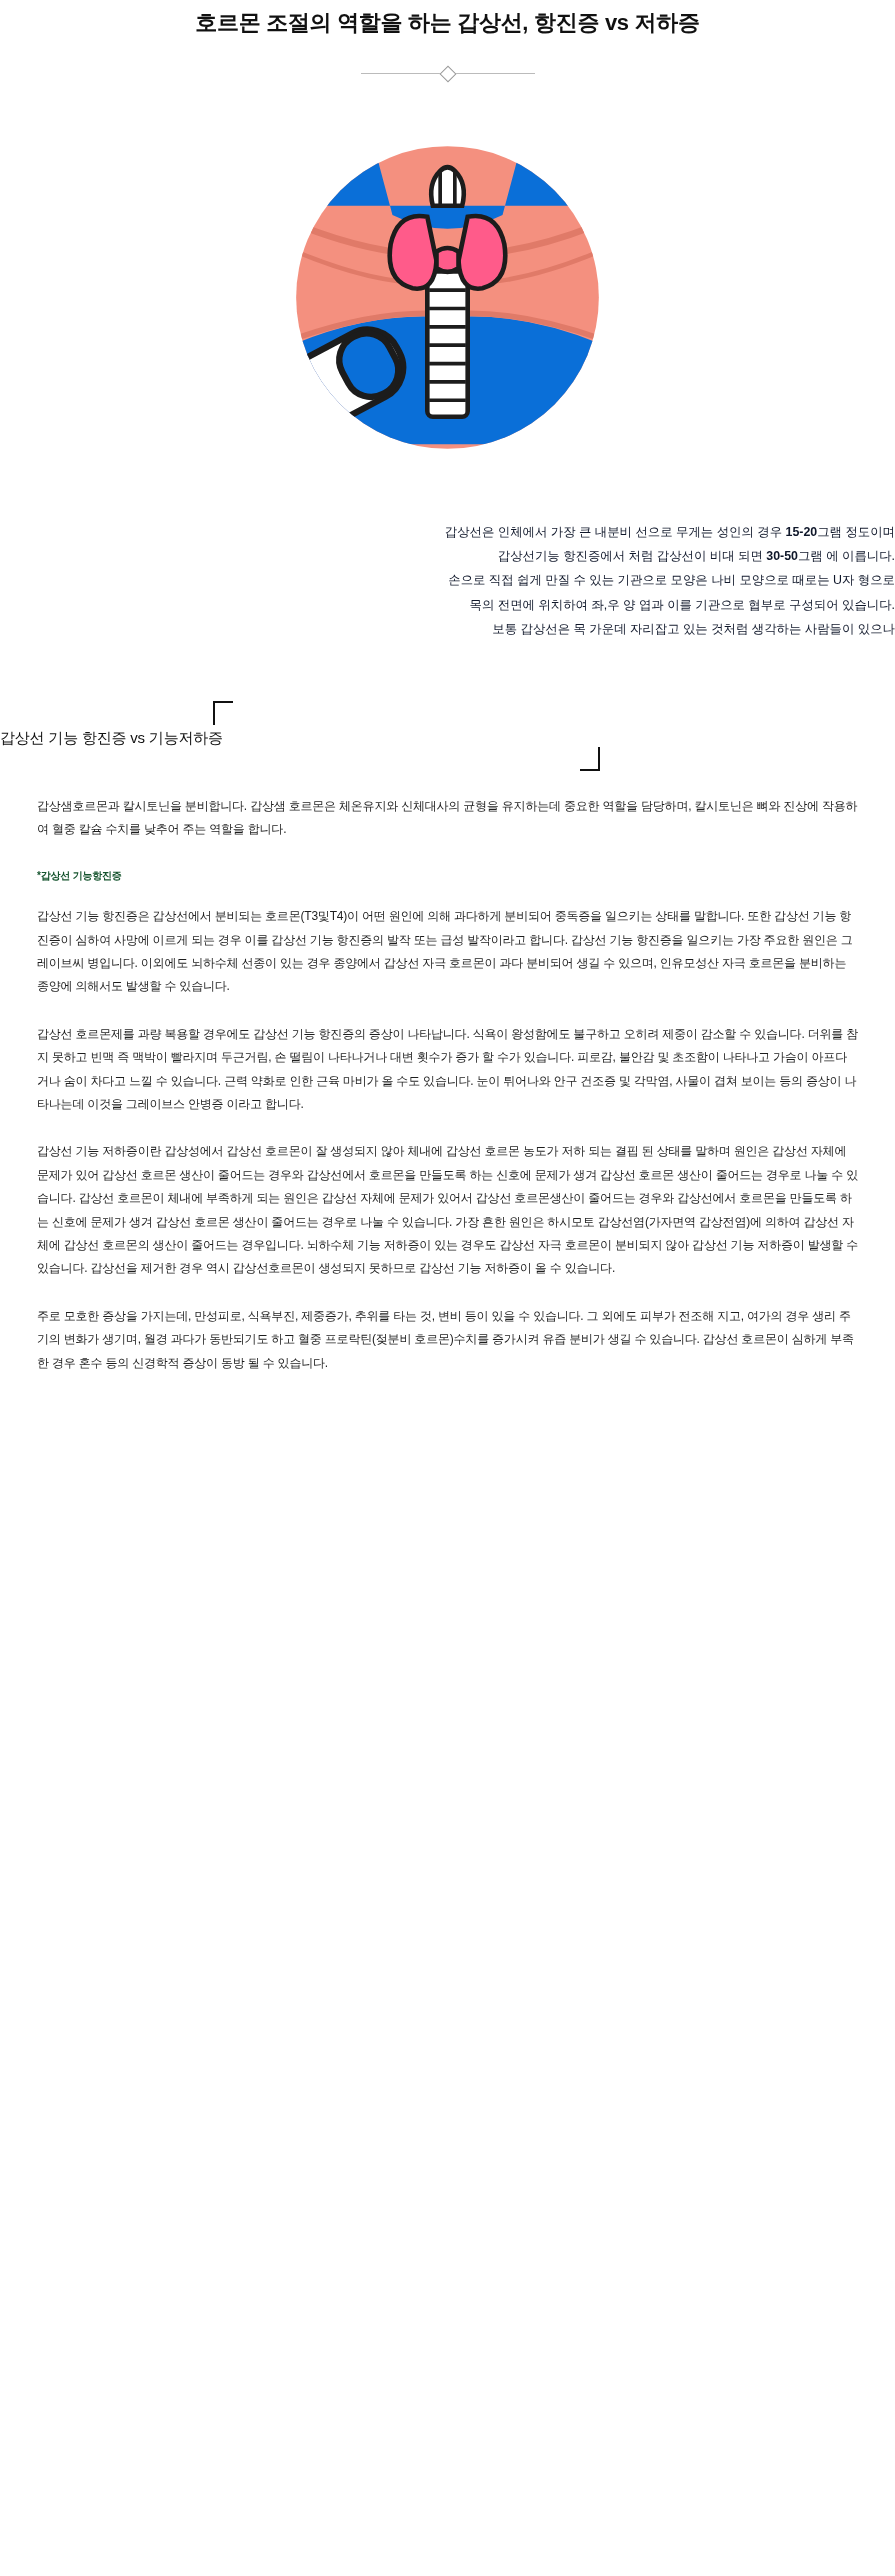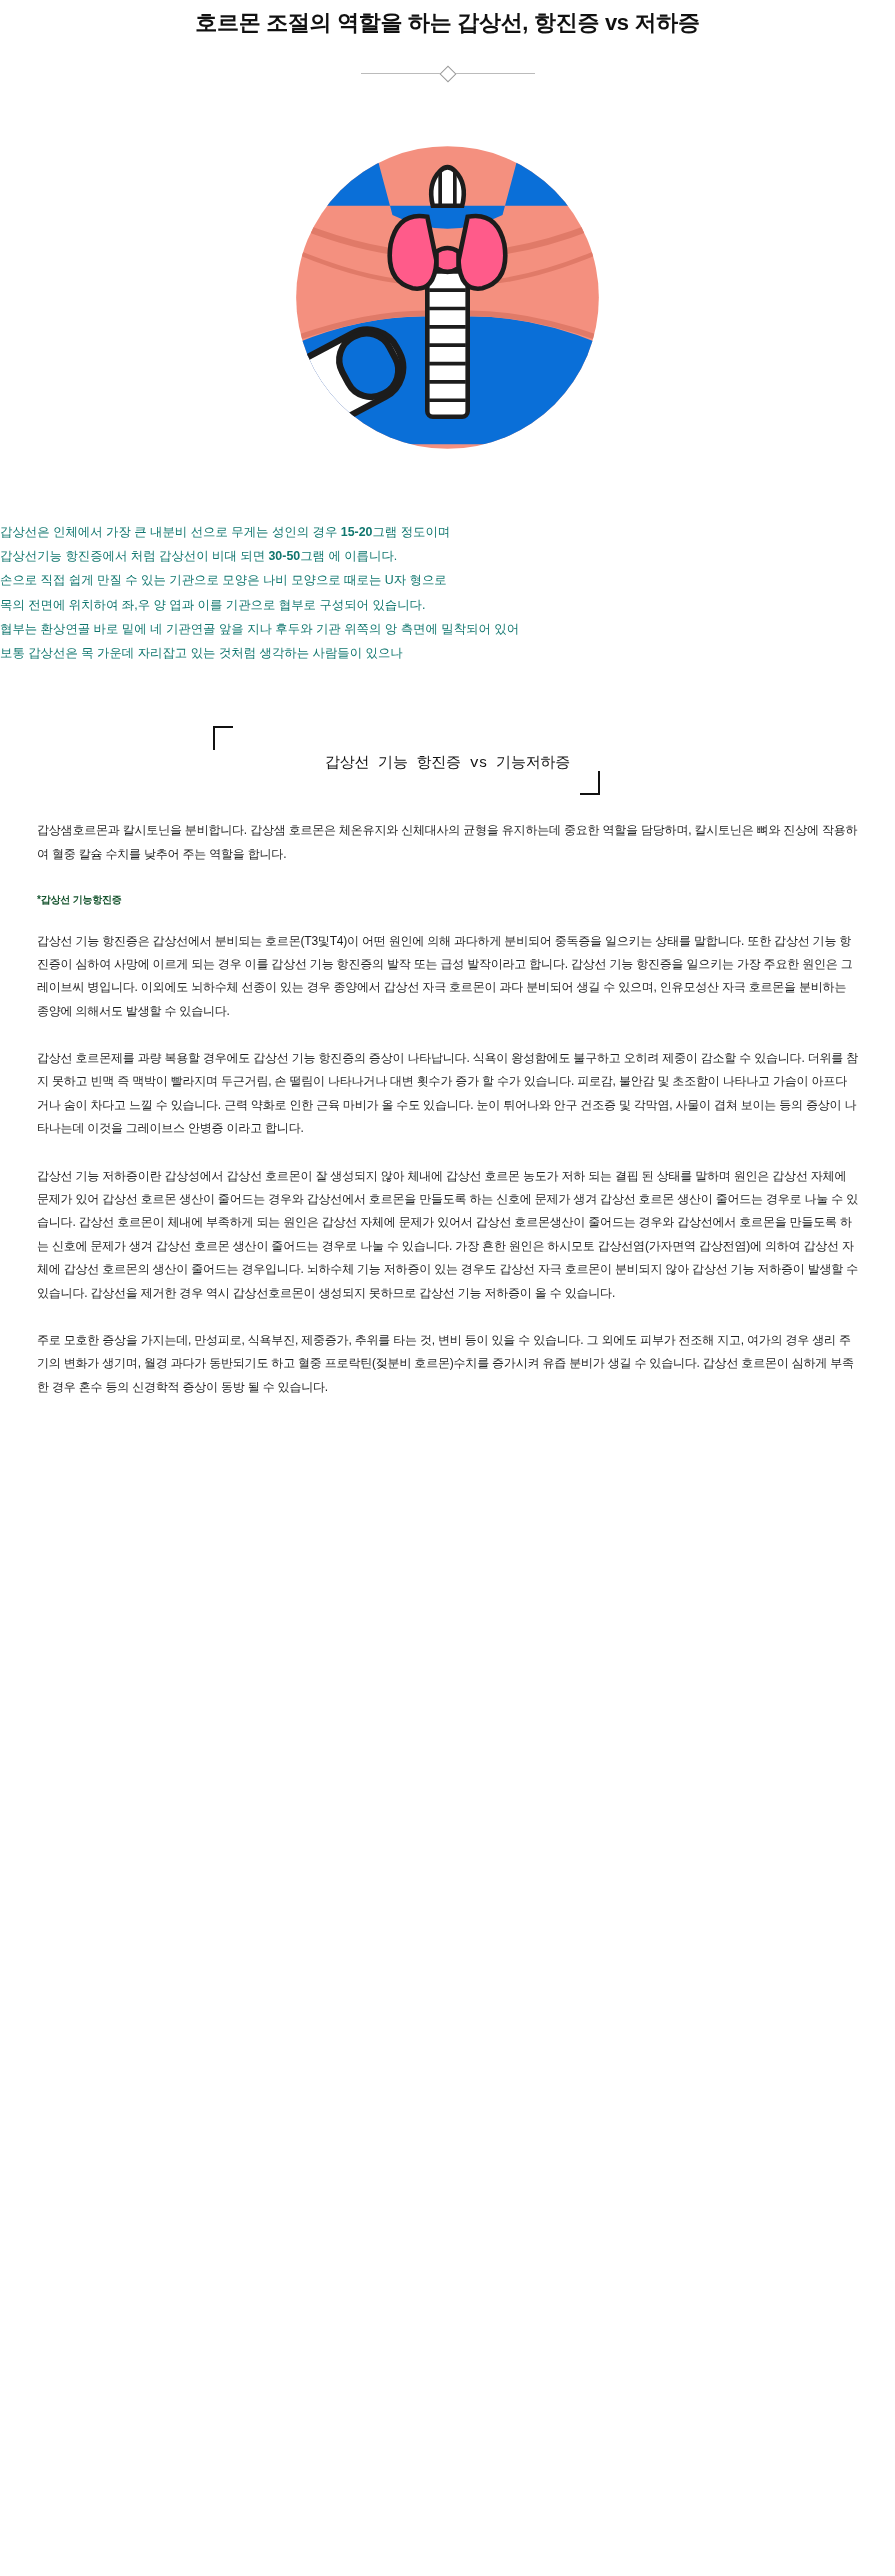--- a/index.html
+++ b/index.html
@@ -61,24 +61,24 @@
     display: flex;
     justify-content: center;
   }
   .hero-inner {
     width: 477px;
     height: 367px;
     position: relative;
   }
   .intro {
     margin-top: 39px;
-    text-align: left;
+    text-align: right;
     font-size: 12.4px;
     line-height: 1.95;
-    color: #0f766e;
+    color: #0f172a;
   }
   .intro p { margin: 0; }
   .intro b { font-weight: bold; }
 
   .section-head {
     margin-top: 53px;
     position: relative;
     height: 101px;
   }
   .section-head .bracket-tl {
@@ -97,25 +97,24 @@
     width: 20px;
     height: 24px;
     border-right: 2.8px solid #111111;
     border-bottom: 2.8px solid #111111;
   }
   .section-head .sh-text {
     position: absolute;
     left: 0;
     right: 0;
     top: 35px;
-    text-align: center;
+    text-align: left;
     font-size: 15px;
     color: #111111;
     letter-spacing: -0.2px;
-    font-family: Liberation Mono, monospace;
   }
 
   .body-copy {
     padding: 0 37px;
     font-size: 12px;
     line-height: 1.95;
     color: #1d1d1d;
     letter-spacing: -0.2px;
   }
   .body-copy p { margin: 0 0 24px 0; }
@@ -191,21 +190,20 @@
     </div>
   </div>
 
   <div class="intro">
     <p>
       <span>갑상선은 인체에서 가장 큰 내분비 선으로 무게는 성인의 경우 <b>15-20</b>그램 정도이며</span>
     </p>
     <p>갑상선기능 항진증에서 처럼 갑상선이 비대 되면 <b>30-50</b>그램 에 이릅니다.</p>
     <p>손으로 직접 쉽게 만질 수 있는 기관으로 모양은 나비 모양으로 때로는 U자 형으로</p>
     <p>목의 전면에 위치하여 좌,우 양 엽과 이를 기관으로 협부로  구성되어 있습니다.</p>
-    <p>협부는 환상연골 바로 밑에 네 기관연골 앞을 지나 후두와 기관 위쪽의 앙 측면에 밀착되어 있어</p>
     <p>보통 갑상선은 목 가운데 자리잡고 있는 것처럼 생각하는 사람들이 있으나</p>
   </div>
 
   <div class="section-head">
     <div class="bracket-tl"></div>
     <div class="sh-text">갑상선 기능 항진증 vs 기능저하증</div>
     <div class="bracket-br"></div>
   </div>
 
   <div class="body-copy">

